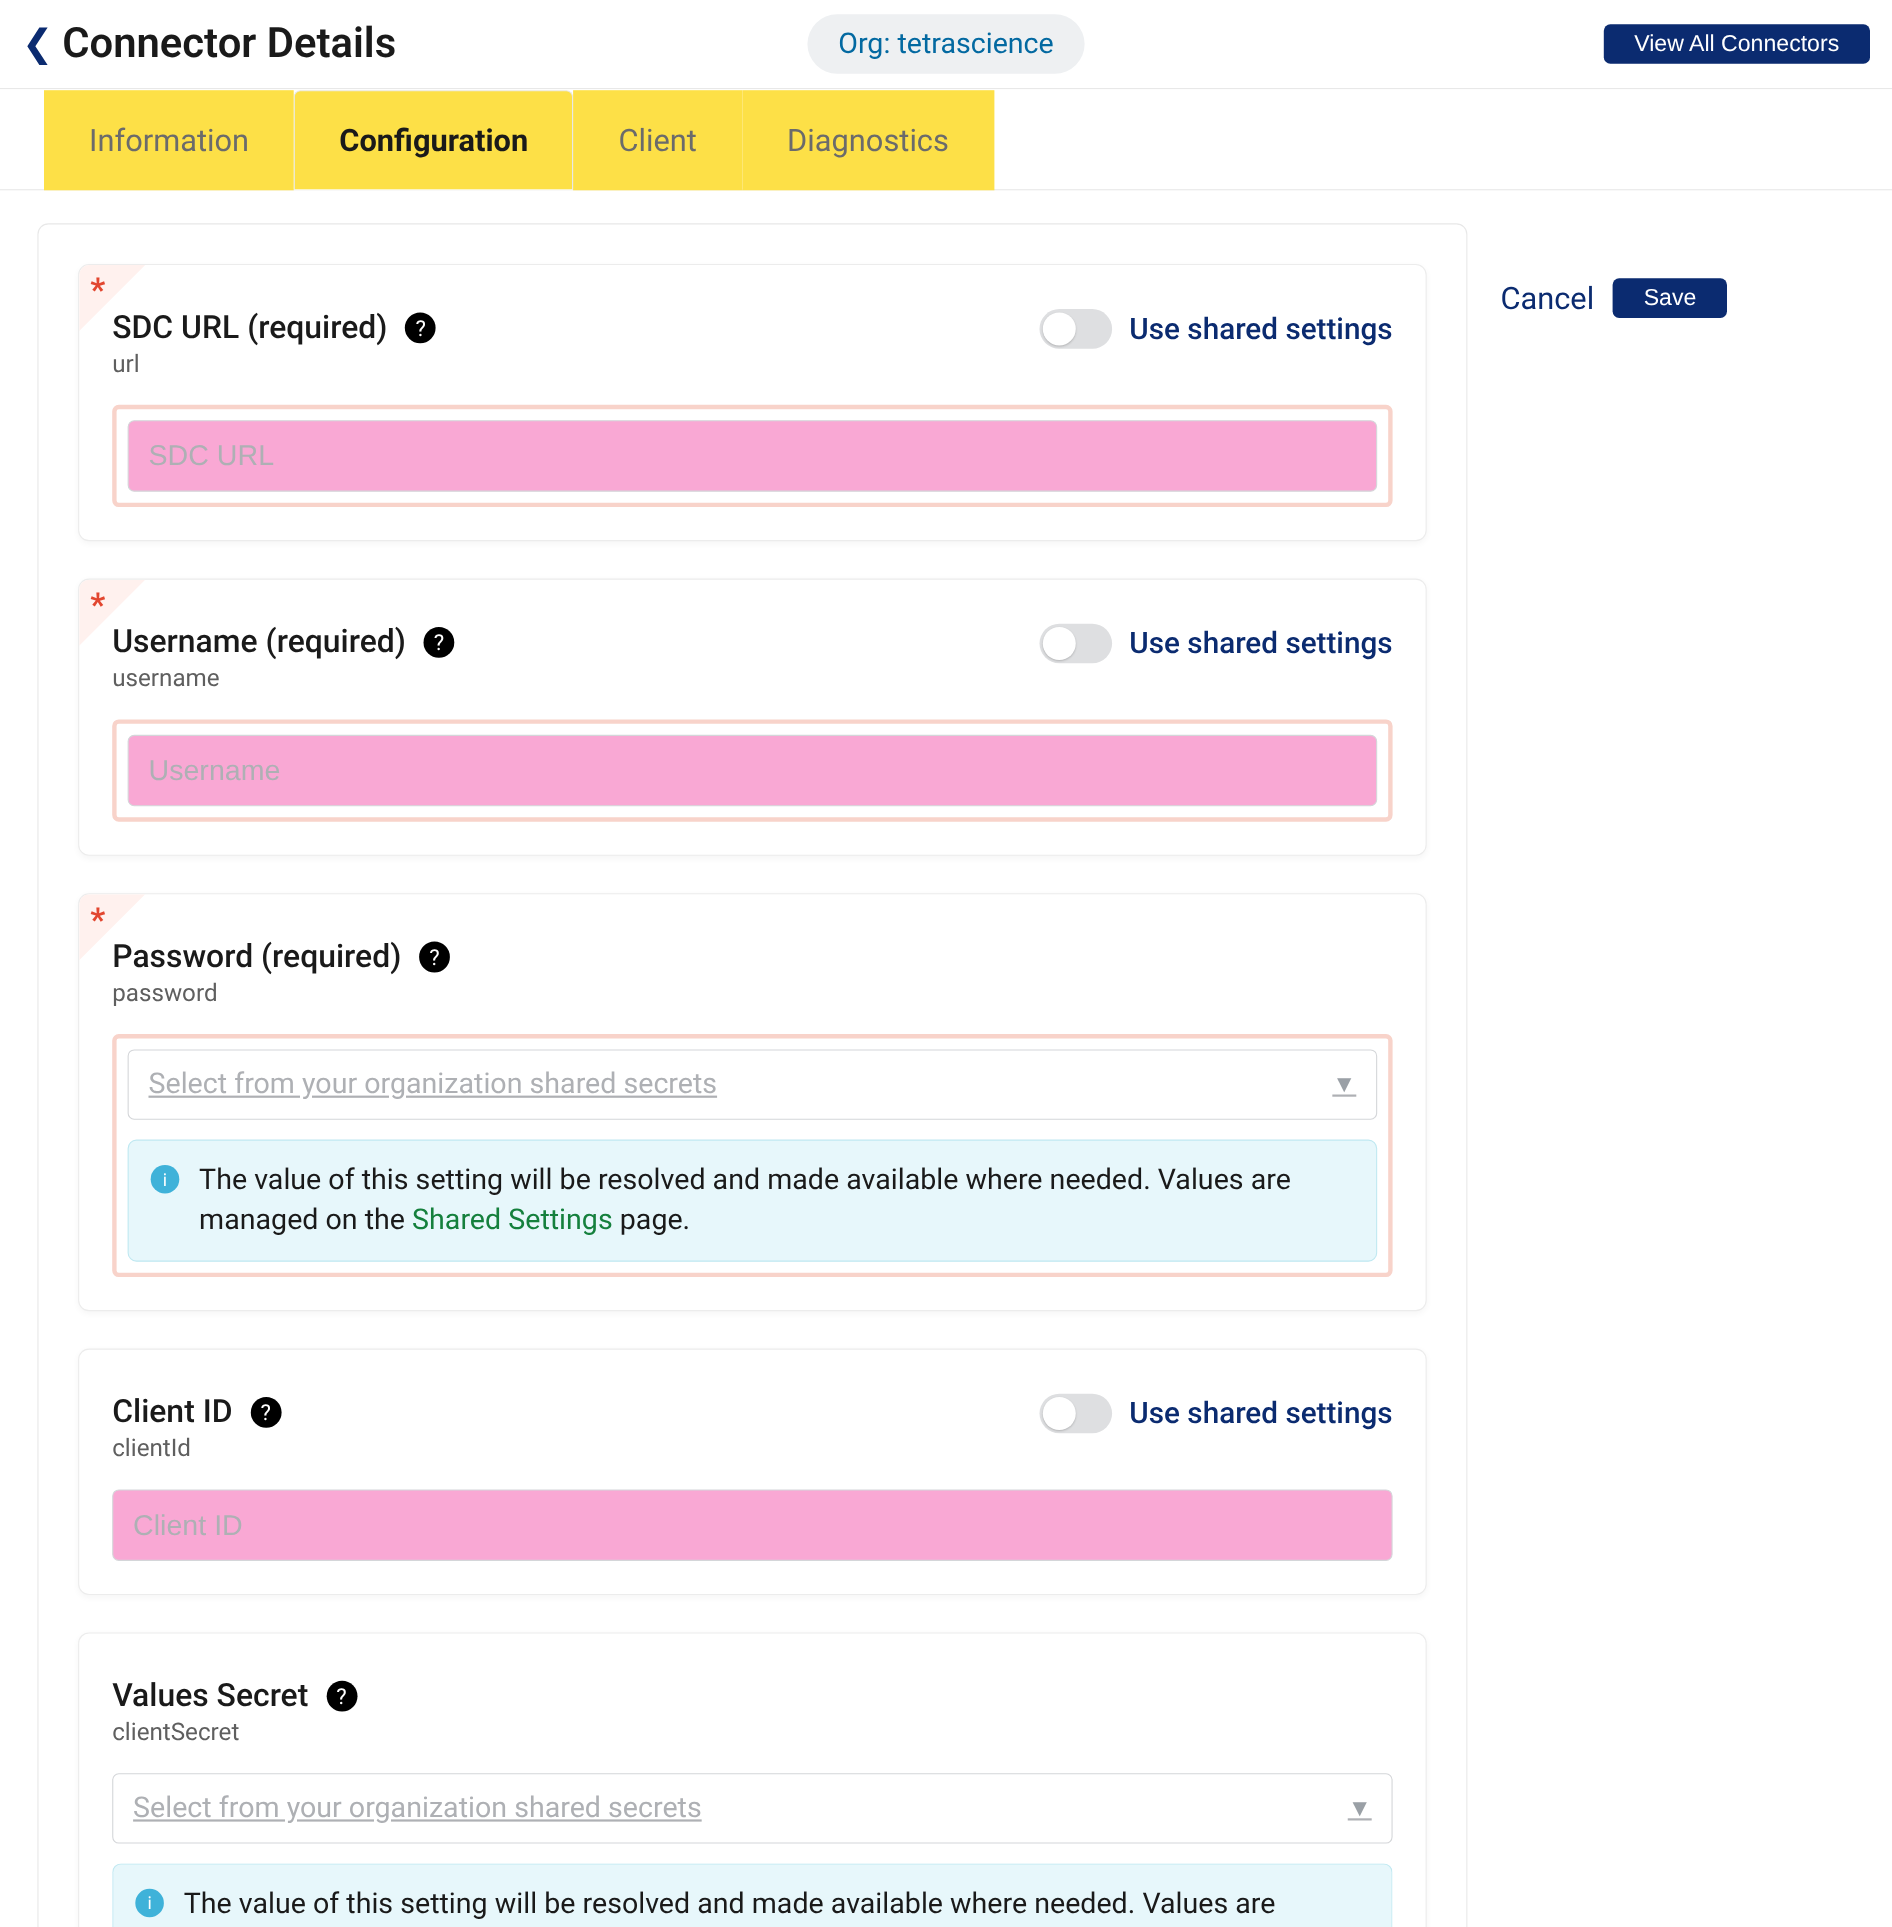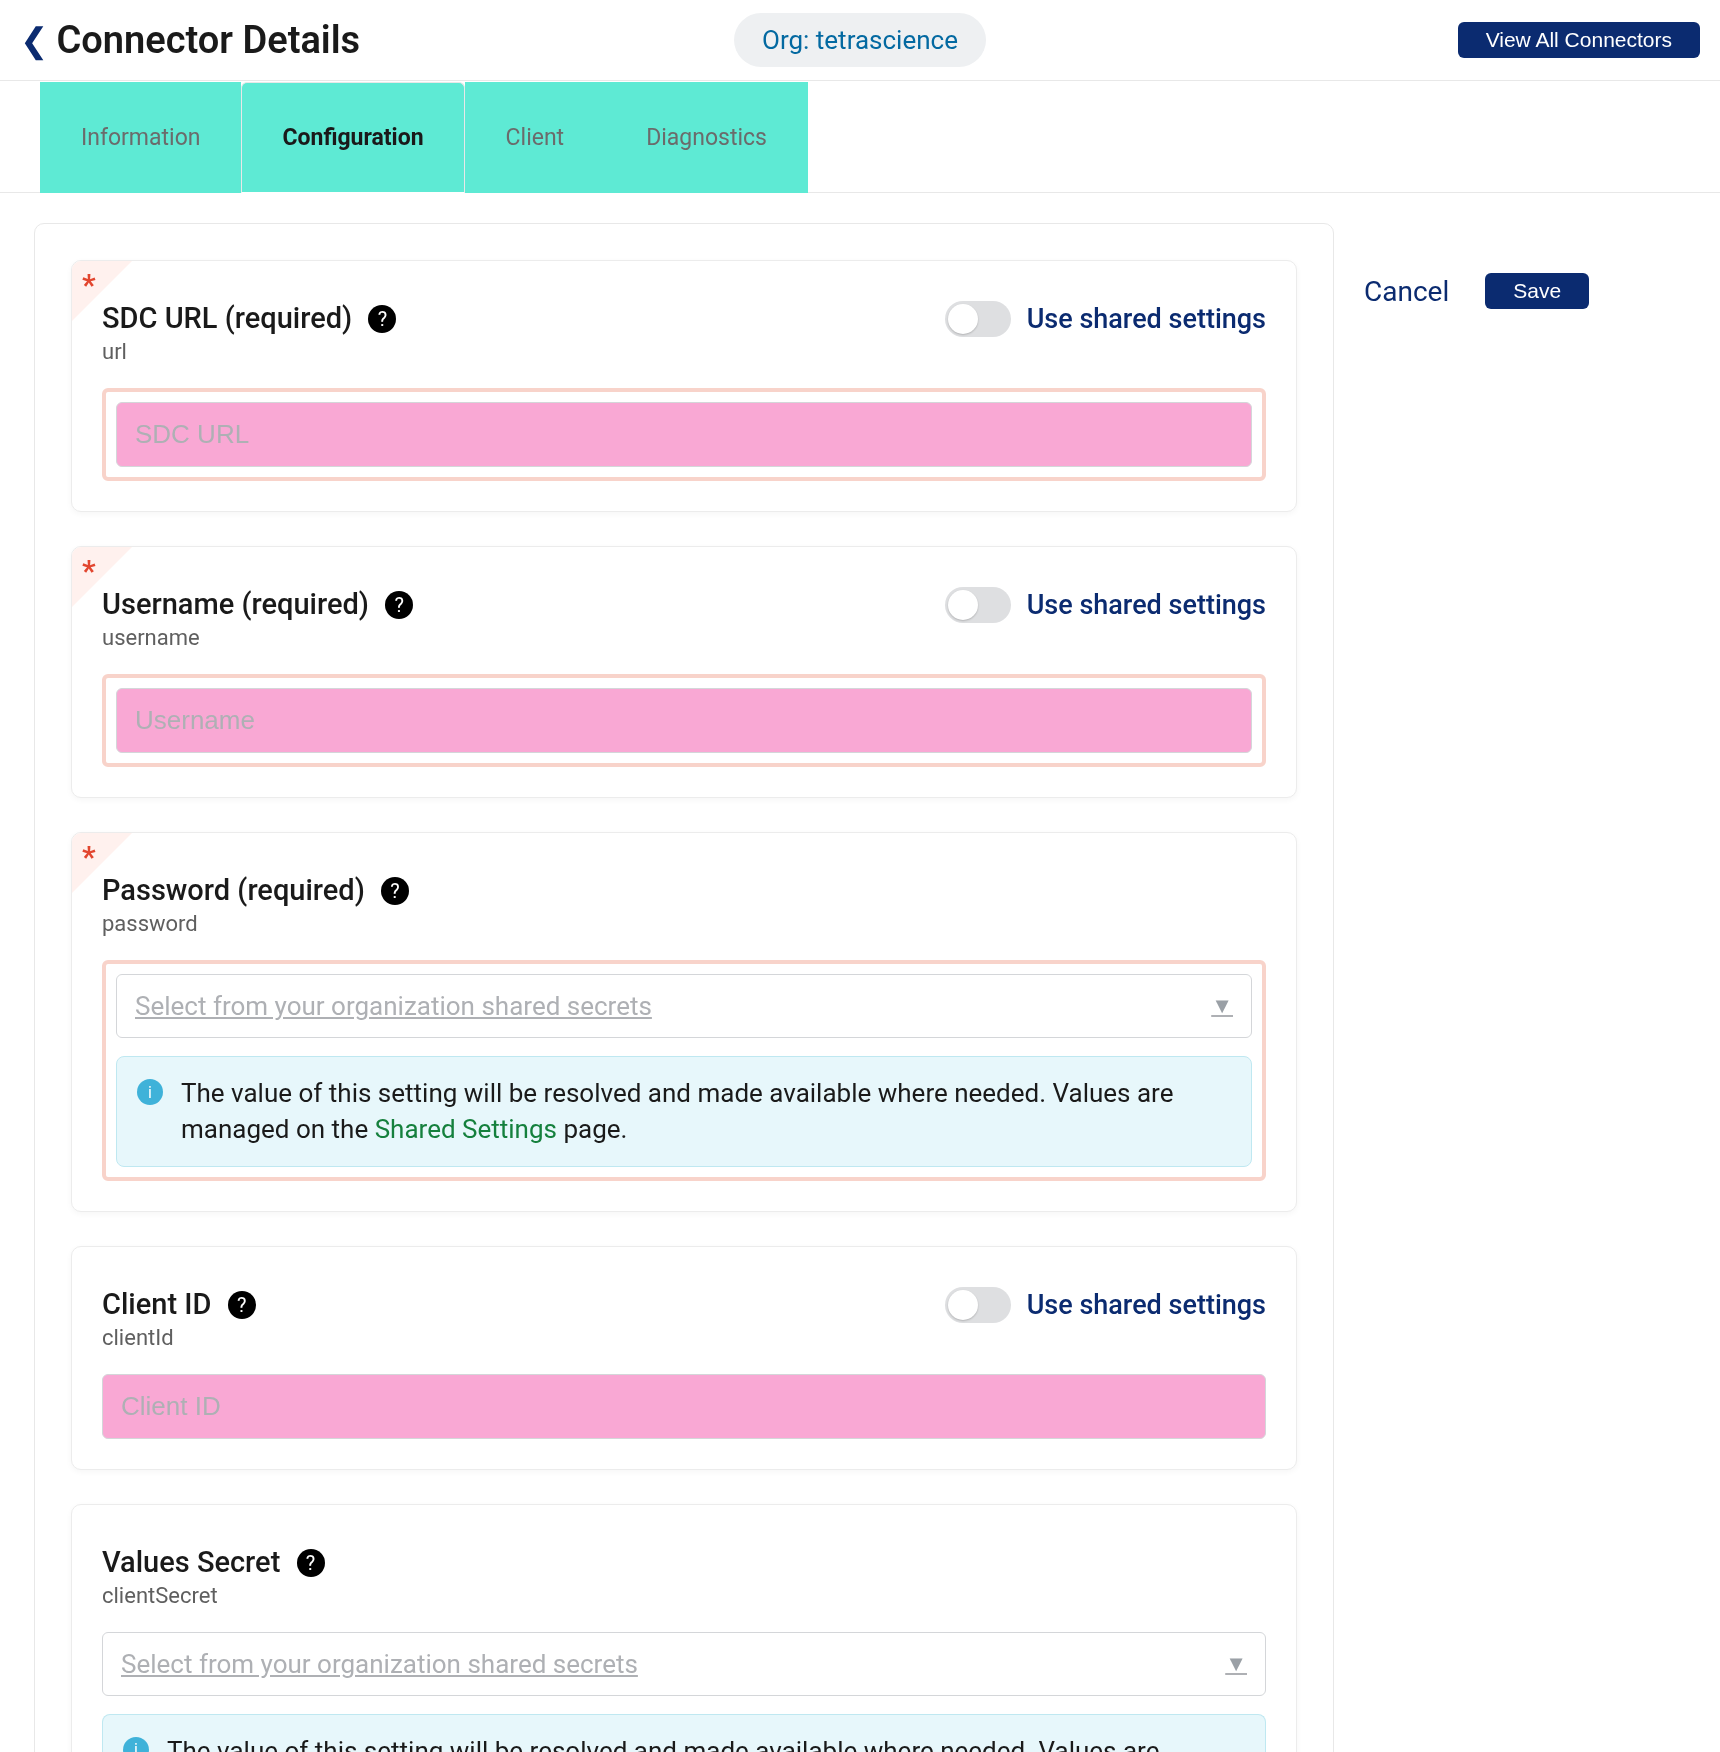--- a/index.html
+++ b/index.html
@@ -51,29 +51,29 @@
     border-radius: 6px;
     font-size: 21px;
     cursor: pointer;
   }
   .tabs {
     display: flex;
     border-bottom: 1px solid #e8e8e8;
     padding-left: 40px;
   }
   .tab {
-    padding: 41px 40px;
-    font-size: 23px;
+    padding: 28px 40px;
+    font-size: 28px;
     color: #6b6b6b;
     cursor: pointer;
     border: 1px solid transparent;
     border-bottom: none;
     position: relative;
     top: 1px;
-    background: #5eead4;
+    background: #fde047;
   }
   .tab.active {
     font-weight: 700;
     color: #1a1a1a;
     border: 1px solid #e8e8e8;
     border-bottom: 1px solid #fff;
     border-radius: 6px 6px 0 0;
   }
   .content-wrap {
     padding: 30px 34px;
@@ -84,21 +84,21 @@
   .form-panel {
     flex: 1;
     border: 1px solid #e8e8e8;
     border-radius: 10px;
     padding: 36px 36px;
     max-width: 1300px;
   }
   .actions {
     display: flex;
     align-items: center;
-    gap: 36px;
+    gap: 17px;
     padding-top: 50px;
   }
   .link-cancel {
     color: #0b2b70;
     font-size: 28px;
     cursor: pointer;
   }
   .field-card {
     position: relative;
     border: 1px solid #ececec;

